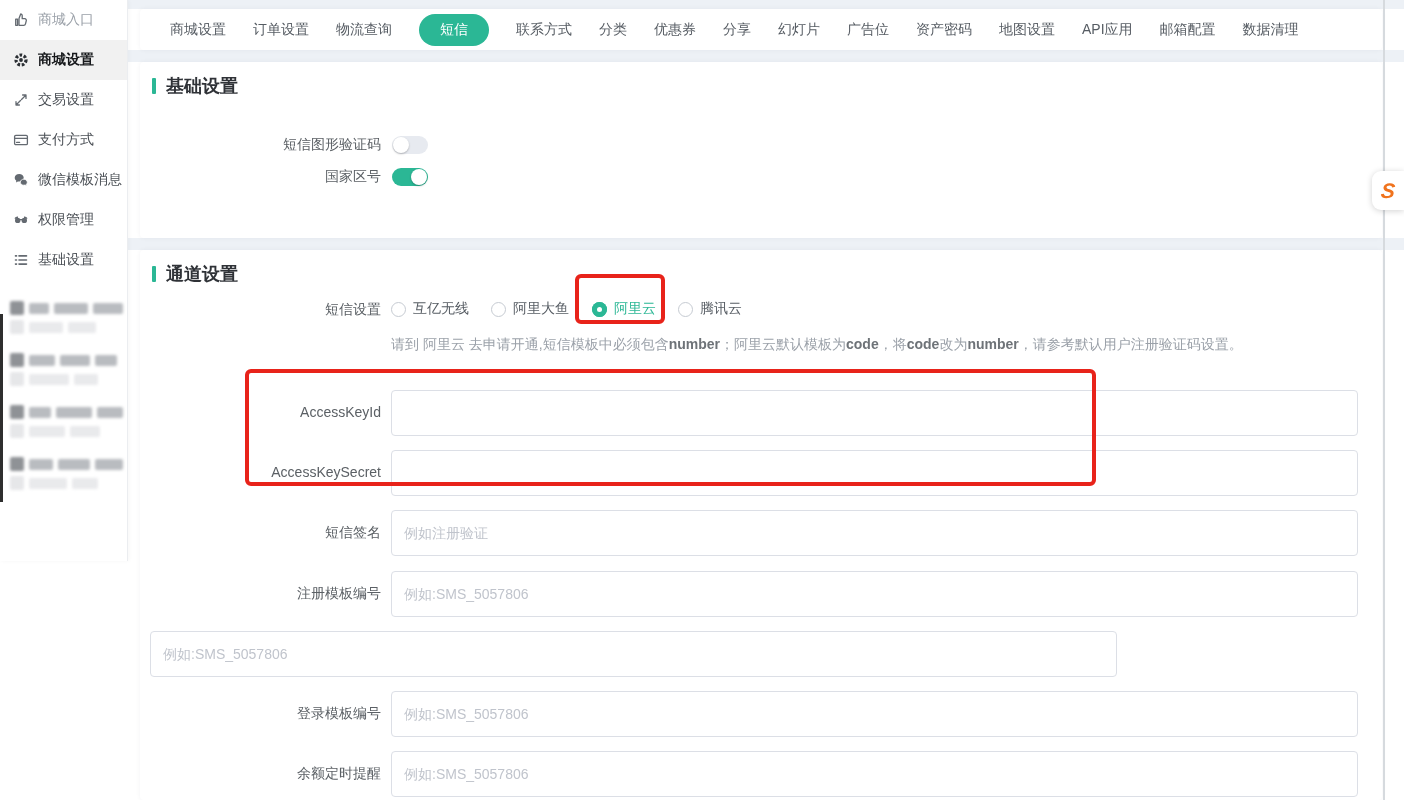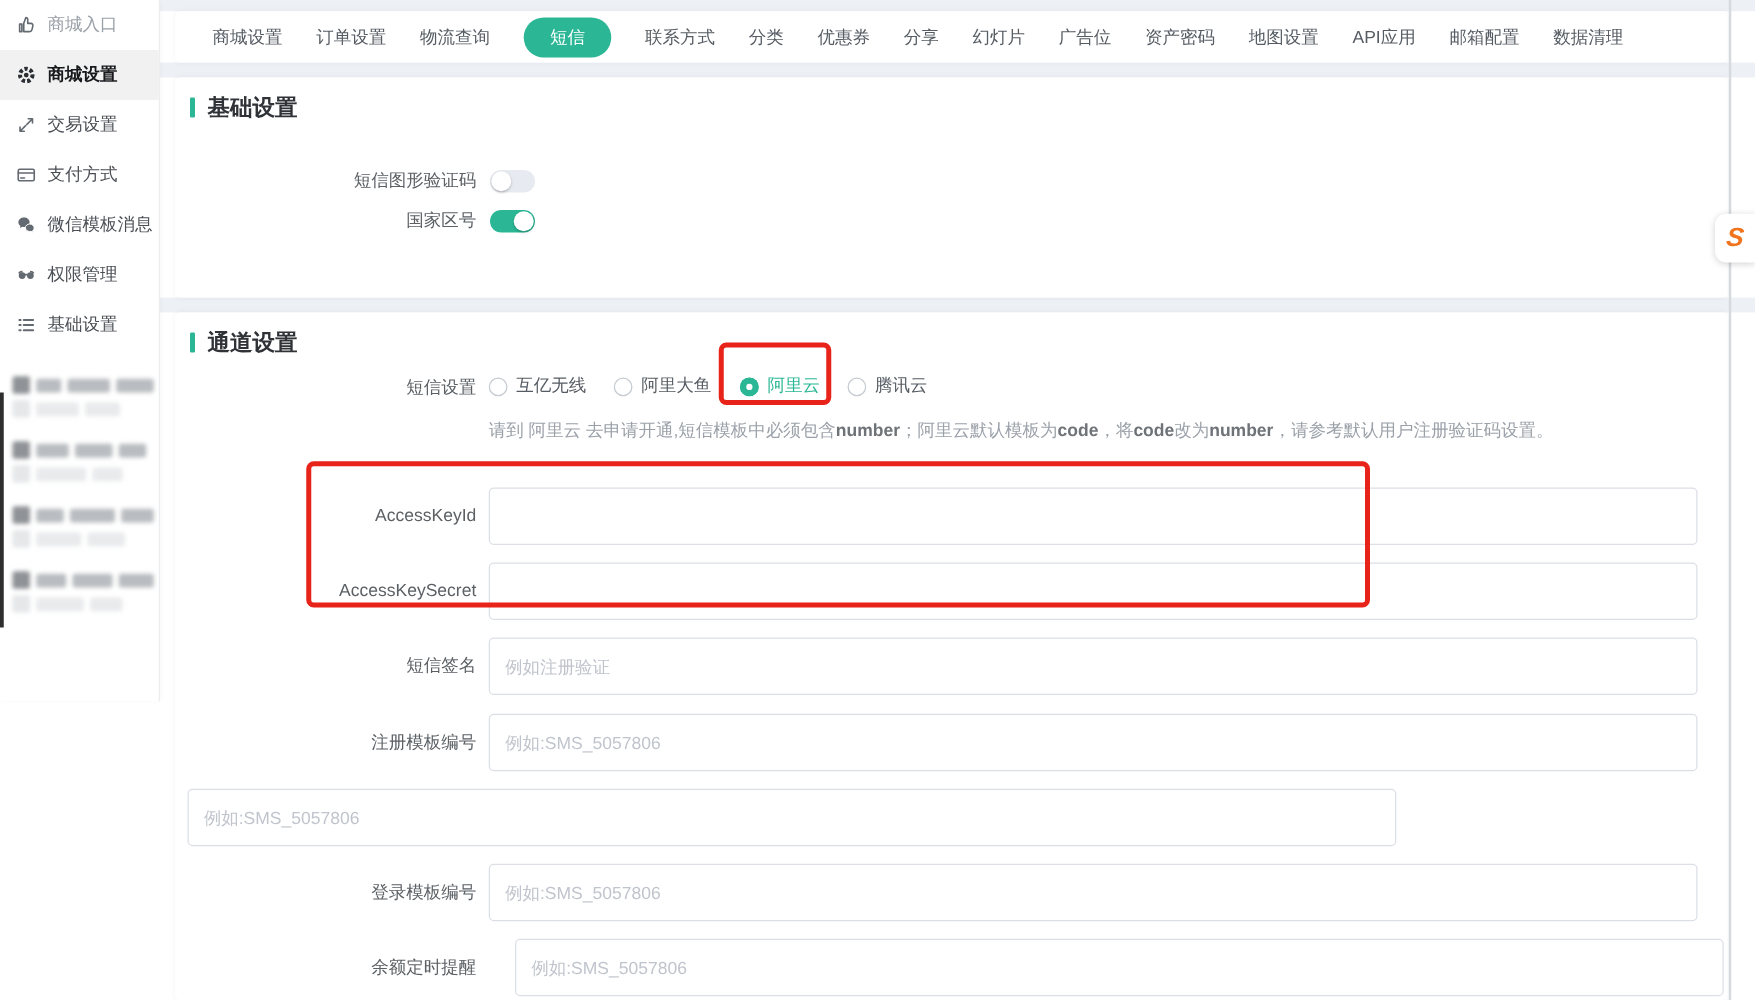--- a/index.html
+++ b/index.html
@@ -283,21 +283,21 @@
             <span class="row-label">注册模板编号</span>
             <input class="text-input" type="text" placeholder="例如:SMS_5057806" style="">
           </div>
           <div class="form-row" style="top: 375px;">
             <input class="text-input" type="text" placeholder="例如:SMS_5057806" style="">
           </div>
           <div class="form-row" style="top: 435px;">
             <span class="row-label">登录模板编号</span>
             <input class="text-input" type="text" placeholder="例如:SMS_5057806" style="">
           </div>
-          <div class="form-row" style="top: 495px; gap: 21px;">
+          <div class="form-row" style="top: 495px;">
             <span class="row-label">余额定时提醒</span>
             <input class="text-input" type="text" placeholder="例如:SMS_5057806" style="">
           </div>
         </div>
 
       <div class="red-box" style="left:435px;top:24px;width:90px;height:50px"></div>
       <div class="red-box" style="left:105px;top:119px;width:851px;height:117px"></div>
     <span class="radio-item" style="left: 251px; top: 50px;">
           <span class="radio-circle"></span>
           <span>互亿无线</span>

